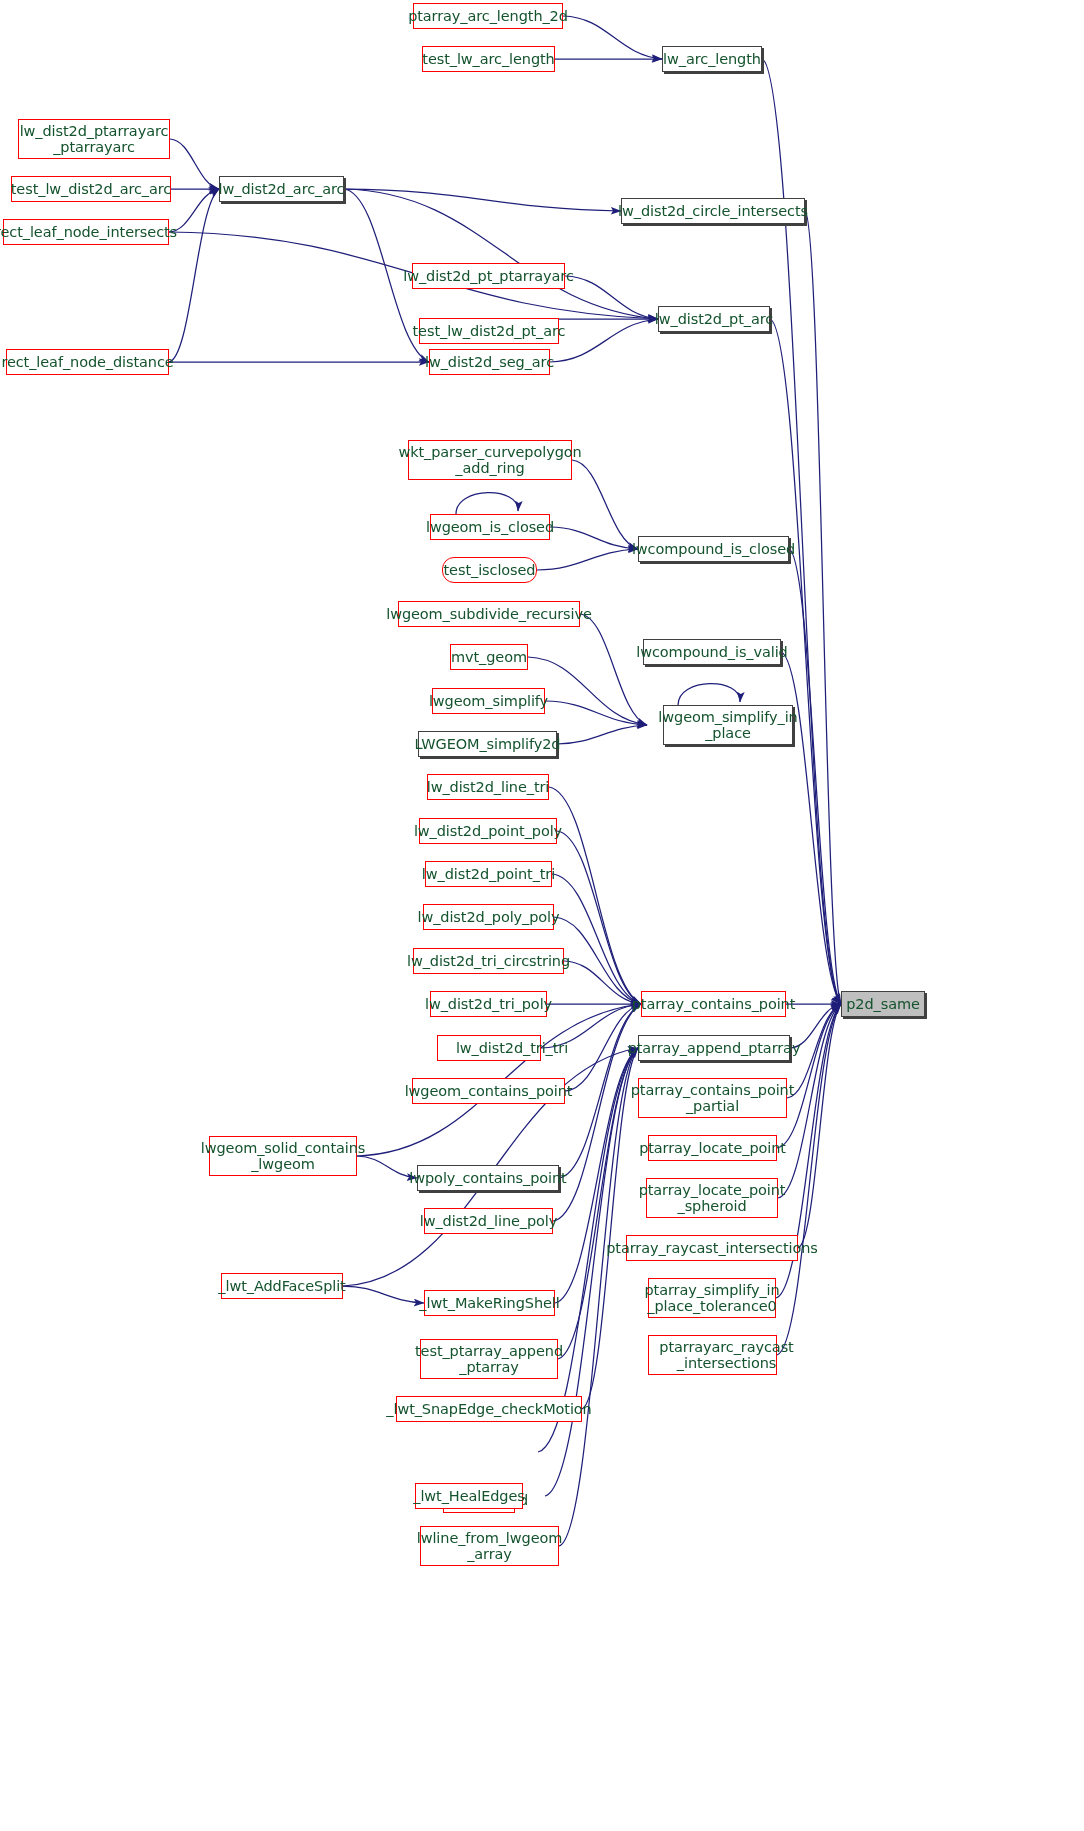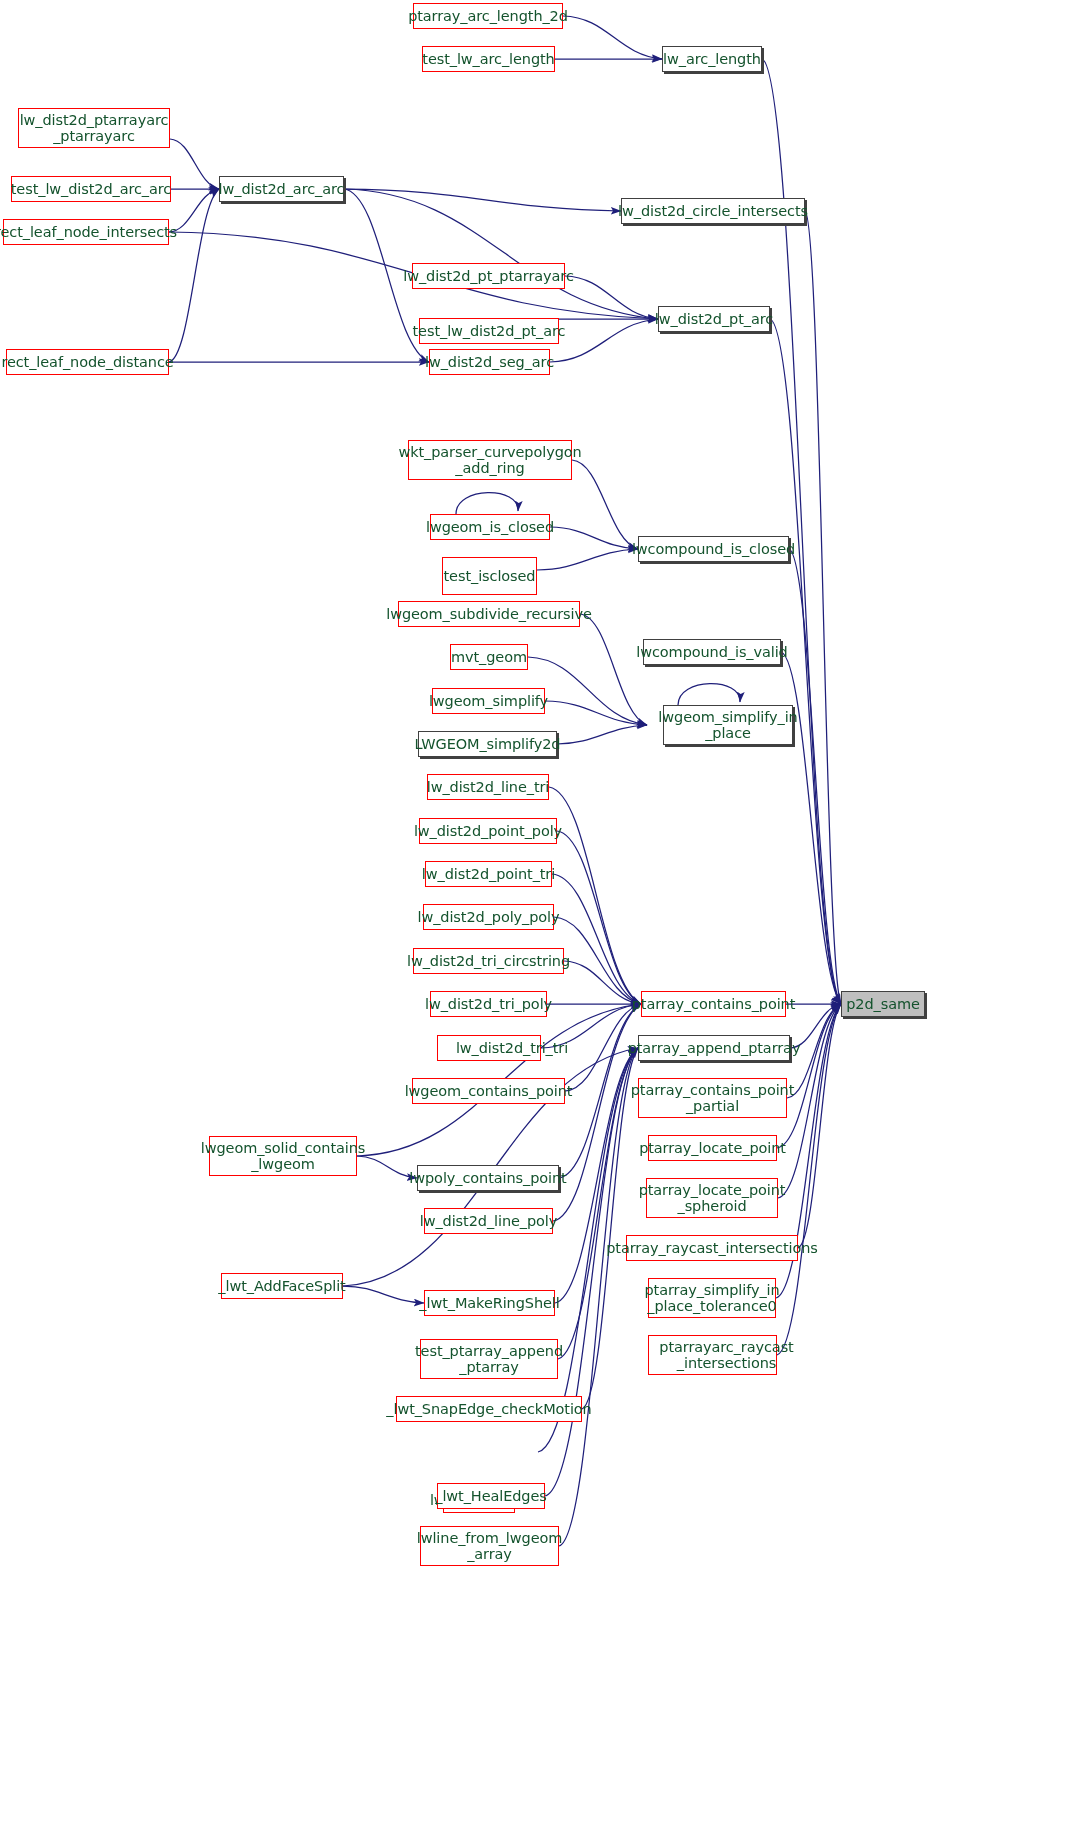--- a/index.html
+++ b/index.html
@@ -118,36 +118,36 @@
         <path d="M778,1198 C806.35,1192.762 812.65,1023.206 841,1004" fill="none" stroke="#1f1f7a" stroke-width="1.25" marker-end="url(#ah)"></path>
         <path d="M798,1248 C817.35,1241.412 821.65,1028.156 841,1004" fill="none" stroke="#1f1f7a" stroke-width="1.25" marker-end="url(#ah)"></path>
         <path d="M776,1298 C805.25,1290.062 811.75,1033.106 841,1004" fill="none" stroke="#1f1f7a" stroke-width="1.25" marker-end="url(#ah)"></path>
         <path d="M777,1355 C805.8,1346 812.2,1037 841,1004" fill="none" stroke="#1f1f7a" stroke-width="1.25" marker-end="url(#ah)"></path>
       </g>
   </svg>
   <div id="node-layer">
       <div class="node red" style="left: 413px; top: 3px; width: 150px; height: 26px;">ptarray_arc_length_2d</div>
       <div class="node red" style="left: 422px; top: 46px; width: 133px; height: 26px;">test_lw_arc_length</div>
       <div class="node black shadow" style="left: 662px; top: 46px; width: 100px; height: 26px;">lw_arc_length</div>
-      <div class="node red" style="left: 18px; top: 108px; width: 152px; height: 40px;">lw_dist2d_ptarrayarc
+      <div class="node red" style="left: 18px; top: 119px; width: 152px; height: 40px;">lw_dist2d_ptarrayarc
 _ptarrayarc</div>
       <div class="node red" style="left: 11px; top: 176px; width: 160px; height: 26px;">test_lw_dist2d_arc_arc</div>
       <div class="node black shadow" style="left: 219px; top: 176px; width: 125px; height: 26px;">lw_dist2d_arc_arc</div>
       <div class="node red" style="left: 3px; top: 219px; width: 166px; height: 26px;">rect_leaf_node_intersects</div>
       <div class="node black shadow" style="left: 621px; top: 198px; width: 184px; height: 26px;">lw_dist2d_circle_intersects</div>
       <div class="node red" style="left: 412px; top: 263px; width: 153px; height: 26px;">lw_dist2d_pt_ptarrayarc</div>
       <div class="node red" style="left: 419px; top: 306px; width: 140px; height: 26px; margin-top: 12px;">test_lw_dist2d_pt_arc</div>
       <div class="node black shadow" style="left: 658px; top: 306px; width: 112px; height: 26px;">lw_dist2d_pt_arc</div>
       <div class="node red" style="left: 6px; top: 349px; width: 163px; height: 26px;">rect_leaf_node_distance</div>
       <div class="node red" style="left: 429px; top: 349px; width: 121px; height: 26px;">lw_dist2d_seg_arc</div>
       <div class="node red" style="left: 408px; top: 440px; width: 164px; height: 40px;">wkt_parser_curvepolygon
 _add_ring</div>
       <div class="node red" style="left: 430px; top: 514px; width: 120px; height: 26px;">lwgeom_is_closed</div>
       <div class="node black shadow" style="left: 638px; top: 536px; width: 151px; height: 26px;">lwcompound_is_closed</div>
-      <div class="node red" style="left: 442px; top: 557px; width: 95px; height: 38px;">test_isclosed</div>
+      <div class="node red" style="left: 442px; top: 557px; width: 95px; height: 26px; border-radius: 12px;">test_isclosed</div>
       <div class="node red" style="left: 398px; top: 601px; width: 182px; height: 26px;">lwgeom_subdivide_recursive</div>
       <div class="node red" style="left: 450px; top: 644px; width: 78px; height: 26px;">mvt_geom</div>
       <div class="node black shadow" style="left: 643px; top: 639px; width: 138px; height: 26px;">lwcompound_is_valid</div>
       <div class="node red" style="left: 432px; top: 688px; width: 113px; height: 26px;">lwgeom_simplify</div>
       <div class="node black shadow" style="left: 647px; top: 705px; width: 130px; height: 40px; margin-left: 16px;">lwgeom_simplify_in
 _place</div>
       <div class="node black shadow" style="left: 418px; top: 731px; width: 139px; height: 26px;">LWGEOM_simplify2d</div>
       <div class="node red" style="left: 427px; top: 774px; width: 122px; height: 26px;">lw_dist2d_line_tri</div>
       <div class="node red" style="left: 419px; top: 818px; width: 138px; height: 26px;">lw_dist2d_point_poly</div>
       <div class="node red" style="left: 425px; top: 861px; width: 127px; height: 26px;">lw_dist2d_point_tri</div>
@@ -172,17 +172,17 @@
       <div class="node red" style="left: 221px; top: 1273px; width: 122px; height: 26px;">_lwt_AddFaceSplit</div>
       <div class="node red" style="left: 648px; top: 1278px; width: 128px; height: 40px;">ptarray_simplify_in
 _place_tolerance0</div>
       <div class="node red" style="left: 424px; top: 1290px; width: 131px; height: 26px;">_lwt_MakeRingShell</div>
       <div class="node red" style="left: 648px; top: 1335px; width: 129px; height: 40px; padding-left: 28px;">ptarrayarc_raycast
 _intersections</div>
       <div class="node red" style="left: 420px; top: 1339px; width: 138px; height: 40px;">test_ptarray_append
 _ptarray</div>
       <div class="node red" style="left: 396px; top: 1396px; width: 186px; height: 26px;">_lwt_SnapEdge_checkMotion</div>
       <div class="node red" style="left: 443px; top: 1487px; width: 72px; height: 26px;">lwline_extend</div>
-      <div class="node red" style="left: 437px; top: 1483px; width: 108px; height: 26px;">_lwt_HealEdges</div>
+      <div class="node red" style="left: 415px; top: 1483px; width: 108px; height: 26px;">_lwt_HealEdges</div>
       <div class="node red" style="left: 420px; top: 1526px; width: 139px; height: 40px;">lwline_from_lwgeom
 _array</div>
     </div>
 </div>
 
 </body></html>

